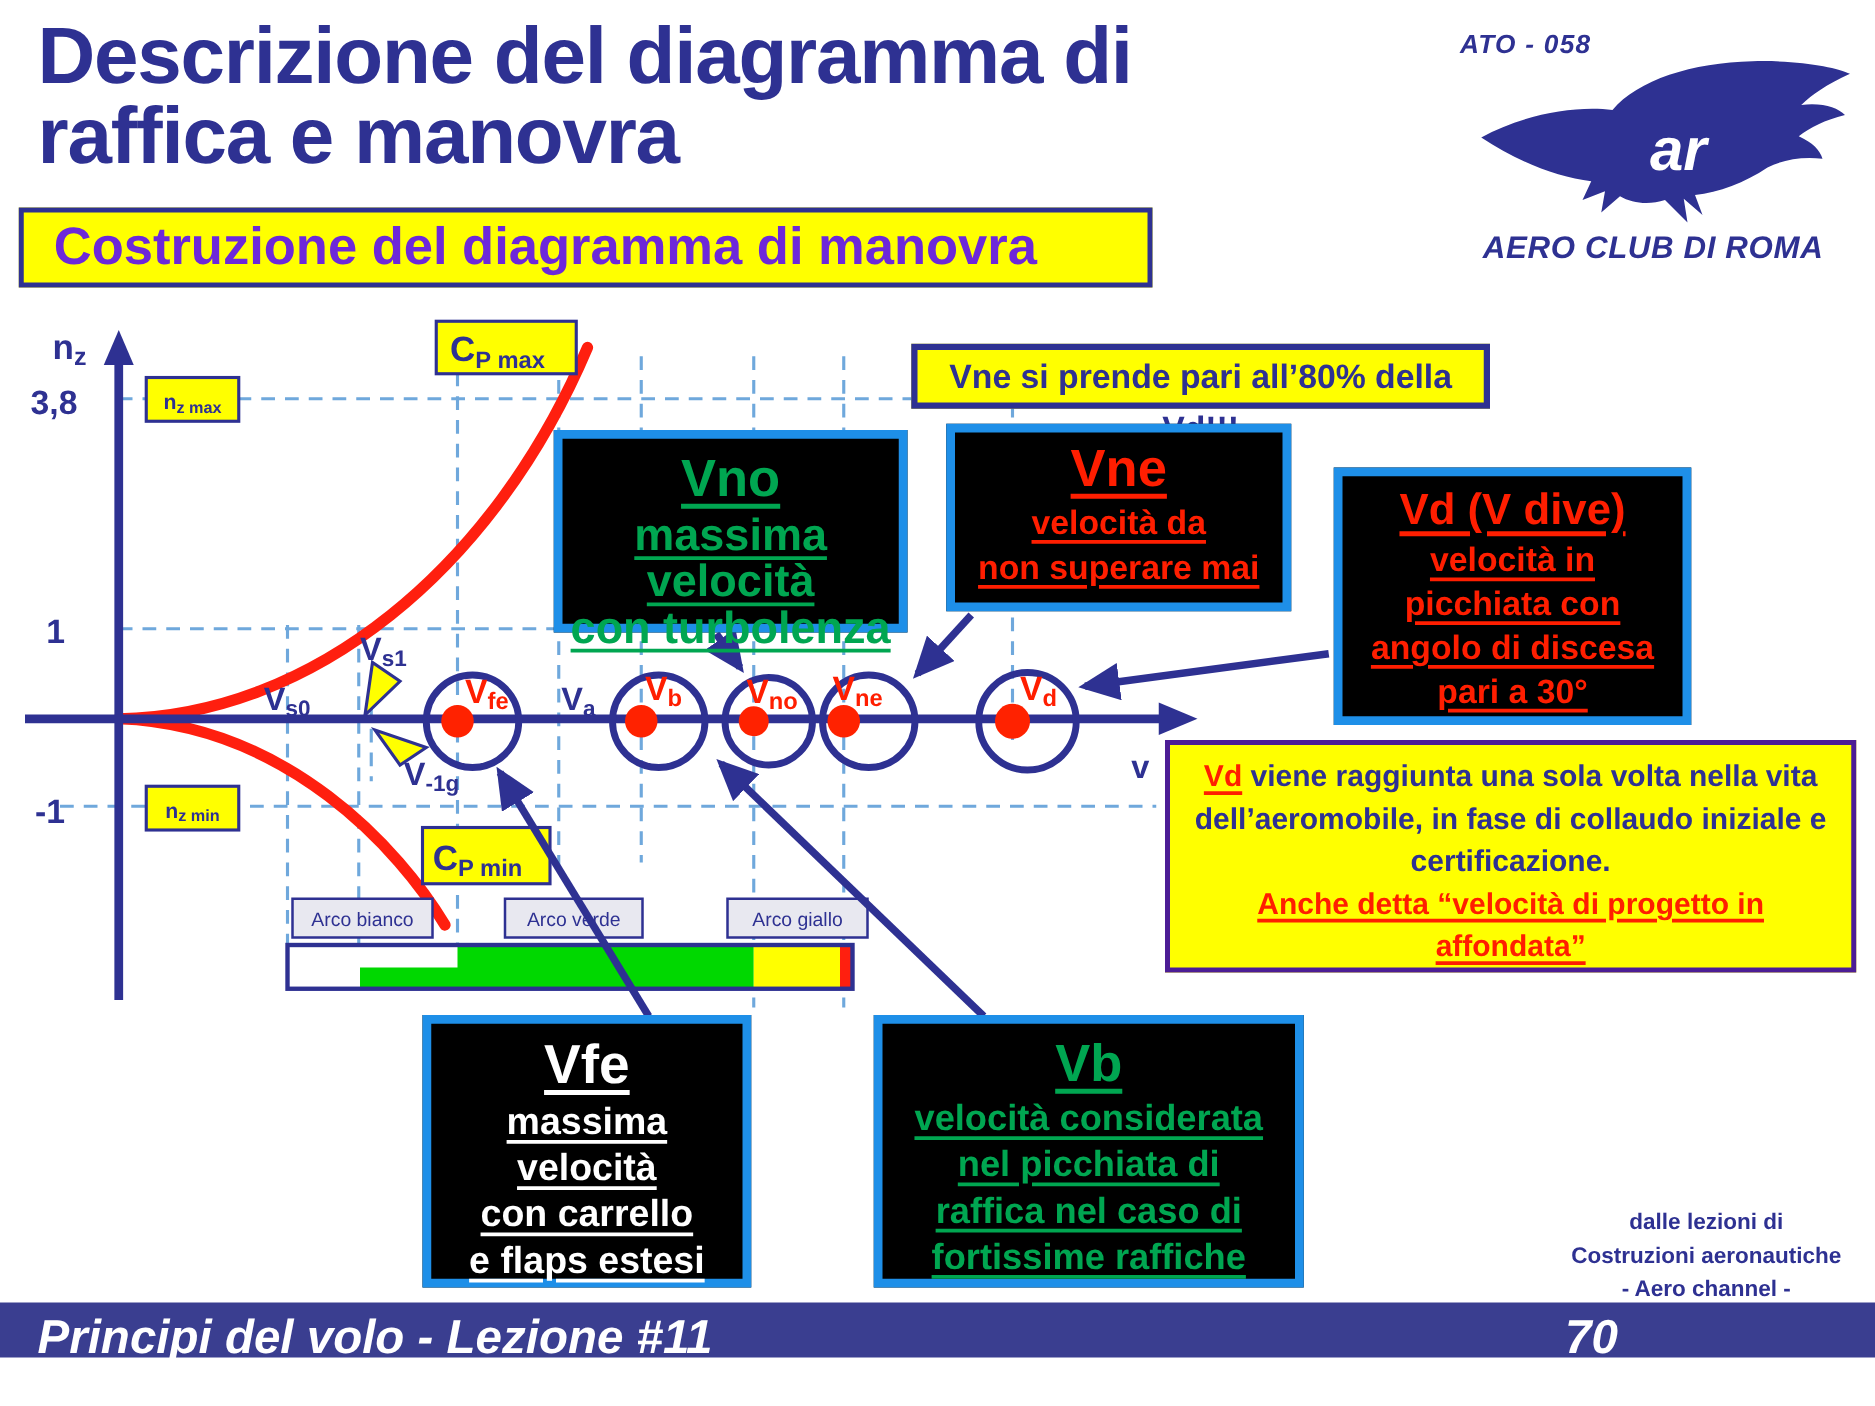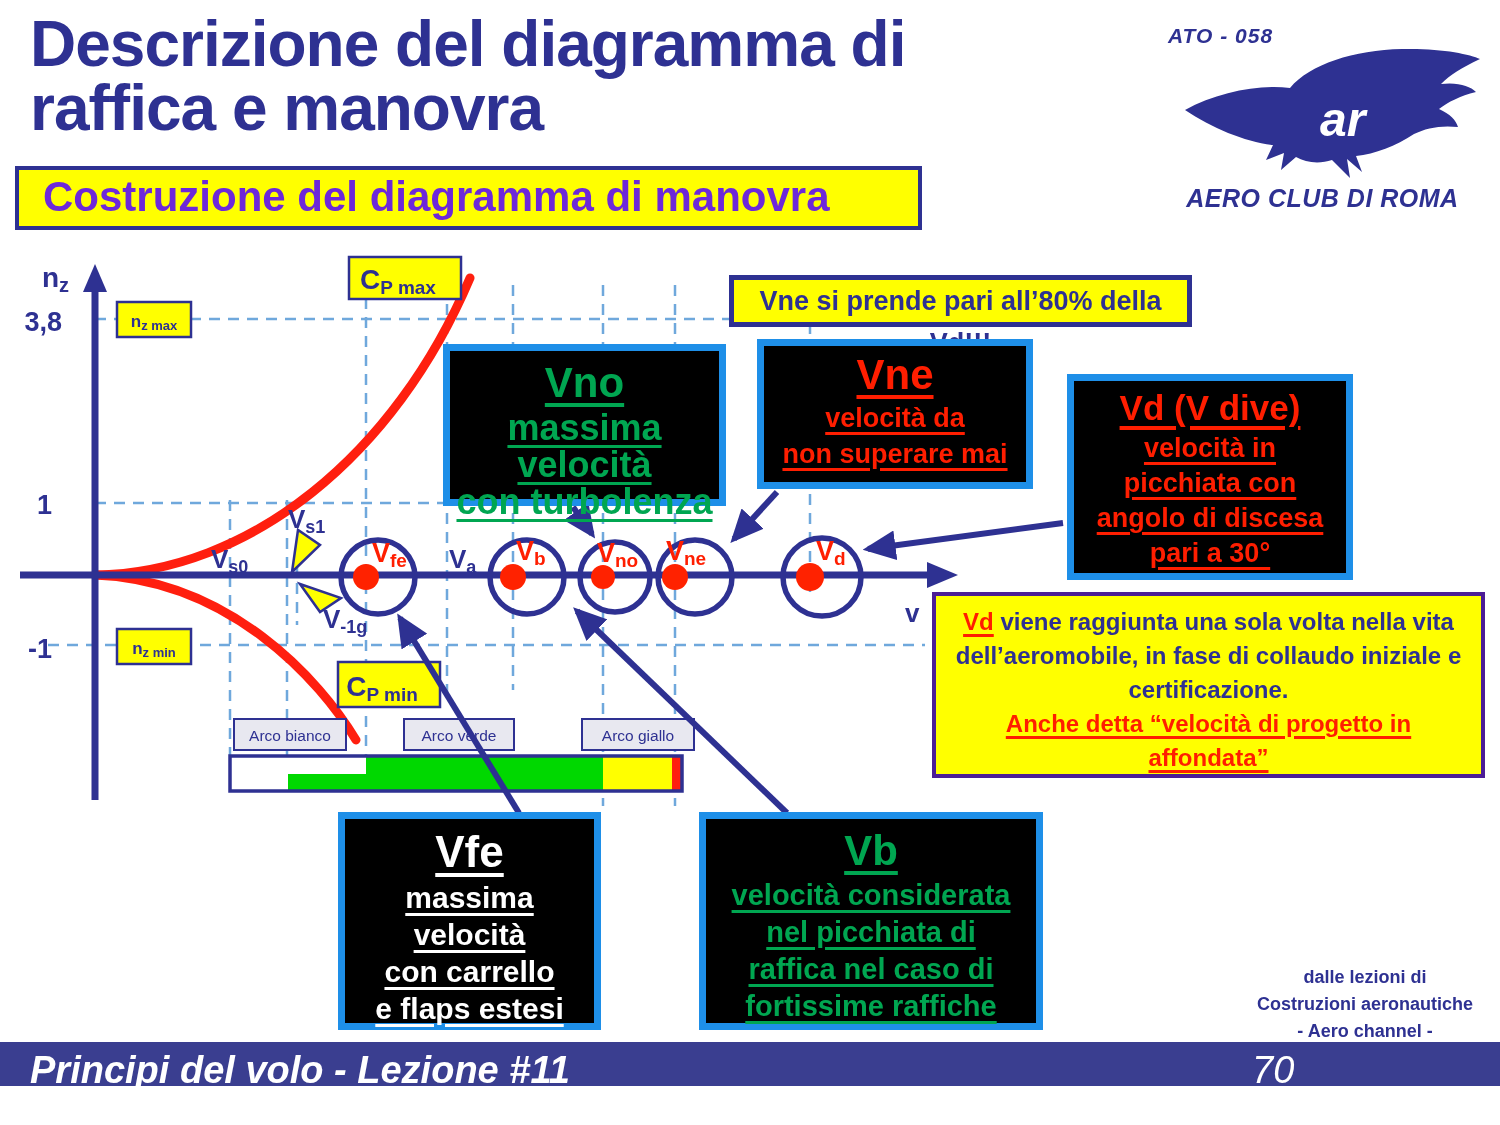--- a/index.html
+++ b/index.html
@@ -46,21 +46,21 @@
     border:4px solid #4c1d95; text-align:center; padding:9px 8px; font-size:24px;
     font-weight:bold; line-height:34px; color:#2E3192; }
   .vd-note .rl { color:#FF1E00; text-decoration:underline; text-underline-offset:4px; text-decoration-thickness:3px; }
 
   .credits { left:1230px; top:944px; width:270px; text-align:center; font-size:18px;
     font-weight:bold; color:#2E3192; line-height:27px;margin-top:20px; }
 
   .footer { left:0; top:1042px; width:1500px; height:44px; background:#3A3E90; }
   .footer-left { position:absolute; left:30px; top:0; font-size:38px; font-weight:bold;
     font-style:italic; color:#FFFFFF; line-height:56px; }
-  .footer-page { position:absolute; left:1252px; top:0; font-size:38px; font-weight:normal;
+  .footer-page { position:absolute; left:1252px; top:0; font-size:38px; font-weight:bold;
     font-style:italic; color:#FFFFFF; line-height:56px;text-align:right; }
 
   text { font-family:"Liberation Sans", sans-serif; }
 </style>
 </head>
 <body>
 
 <div class="slide">
 
   <svg class="diagram" width="1500" height="1125" viewBox="0 0 1500 1125">

